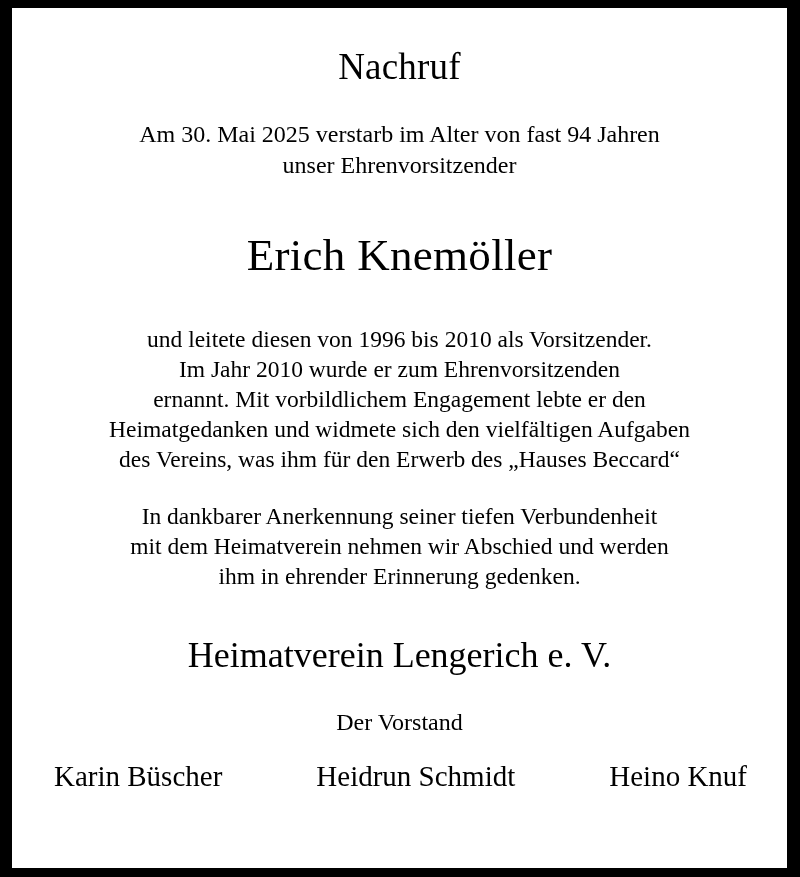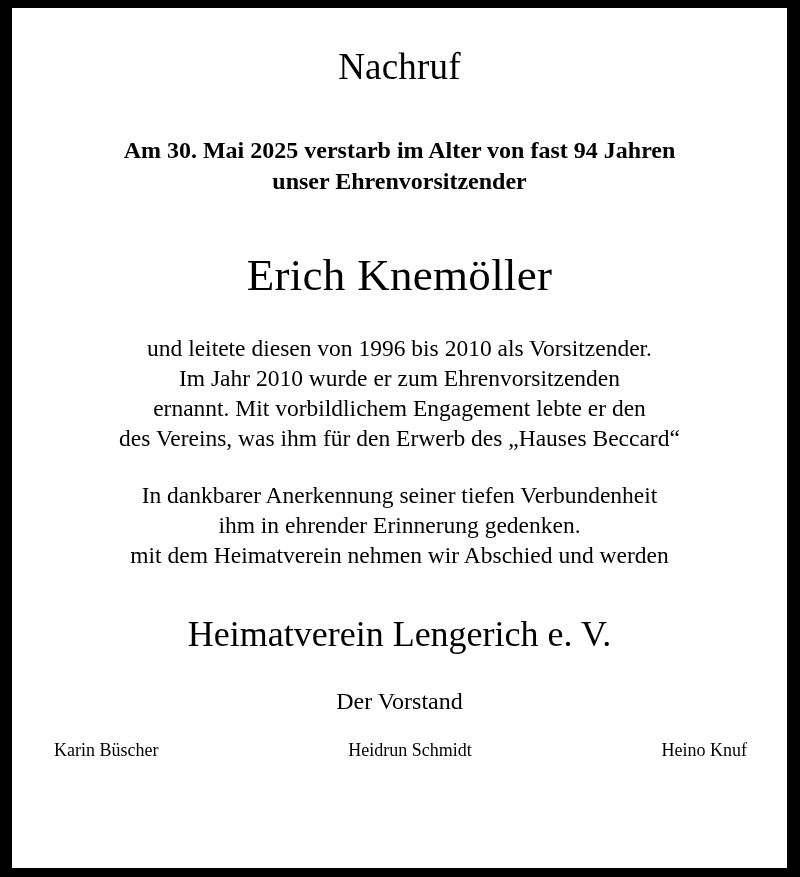--- a/index.html
+++ b/index.html
@@ -50,34 +50,33 @@
     line-height: 1;
     font-weight: normal;
     margin: 0;
     padding-top: 40px;
     letter-spacing: 0.2px;
   }
 
   .intro {
     font-size: 24px;
     line-height: 31px;
-    margin: 16px;
+    margin: 0;
     padding-top: 34px;
-    font-weight: bold;
   }
 
   .intro .line {
     display: block;
   }
 
   .deceased-name {
     font-size: 45px;
     line-height: 1;
     font-weight: normal;
-    margin: 1px;
+    margin: 12px;
     padding-top: 40px;
     letter-spacing: 0.3px;
   }
 
   .body-text {
     font-size: 23.5px;
     line-height: 30px;
     margin: 0;
     padding-top: 34px;
   }
@@ -114,21 +113,21 @@
     padding-top: 29px;
   }
 
   .signatories {
     display: flex;
     justify-content: space-between;
     align-items: flex-end;
     padding-top: 28px;
     padding-left: 24px;
     padding-right: 22px;
-    font-size: 18px;
+    font-size: 29px;
     line-height: 1;
   }
 
   .signatory {
     white-space: nowrap;
   }
 </style>
 </head>
 <body>
 
@@ -144,27 +143,28 @@
       <span class="line">Am 30. Mai 2025 verstarb im Alter von fast 94 Jahren</span>
       <span class="line">unser Ehrenvorsitzender</span>
     </div>
 
     <h2 class="deceased-name">Erich Knemöller</h2>
 
     <div class="body-text">
       <span class="line">und leitete diesen von 1996 bis 2010 als Vorsitzender.</span>
       <span class="line">Im Jahr 2010 wurde er zum Ehrenvorsitzenden</span>
       <span class="line">ernannt. Mit vorbildlichem Engagement lebte er den</span>
+      <span class="line">Heimatgedanken und widmete sich den vielfältigen Aufgaben</span>
       <span class="line">des Vereins, was ihm für den Erwerb des „Hauses Beccard“</span>
     </div>
 
     <div class="tribute">
       <span class="line">In dankbarer Anerkennung seiner tiefen Verbundenheit</span>
+      <span class="line">mit dem Heimatverein nehmen wir Abschied und werden</span>
       <span class="line">ihm in ehrender Erinnerung gedenken.</span>
-      <span class="line">mit dem Heimatverein nehmen wir Abschied und werden</span>
     </div>
 
     <div class="org-name">Heimatverein Lengerich e. V.</div>
 
     <div class="board-label">Der Vorstand</div>
 
     <div class="signatories">
       <span class="signatory">Karin Büscher</span>
       <span class="signatory">Heidrun Schmidt</span>
       <span class="signatory">Heino Knuf</span>

